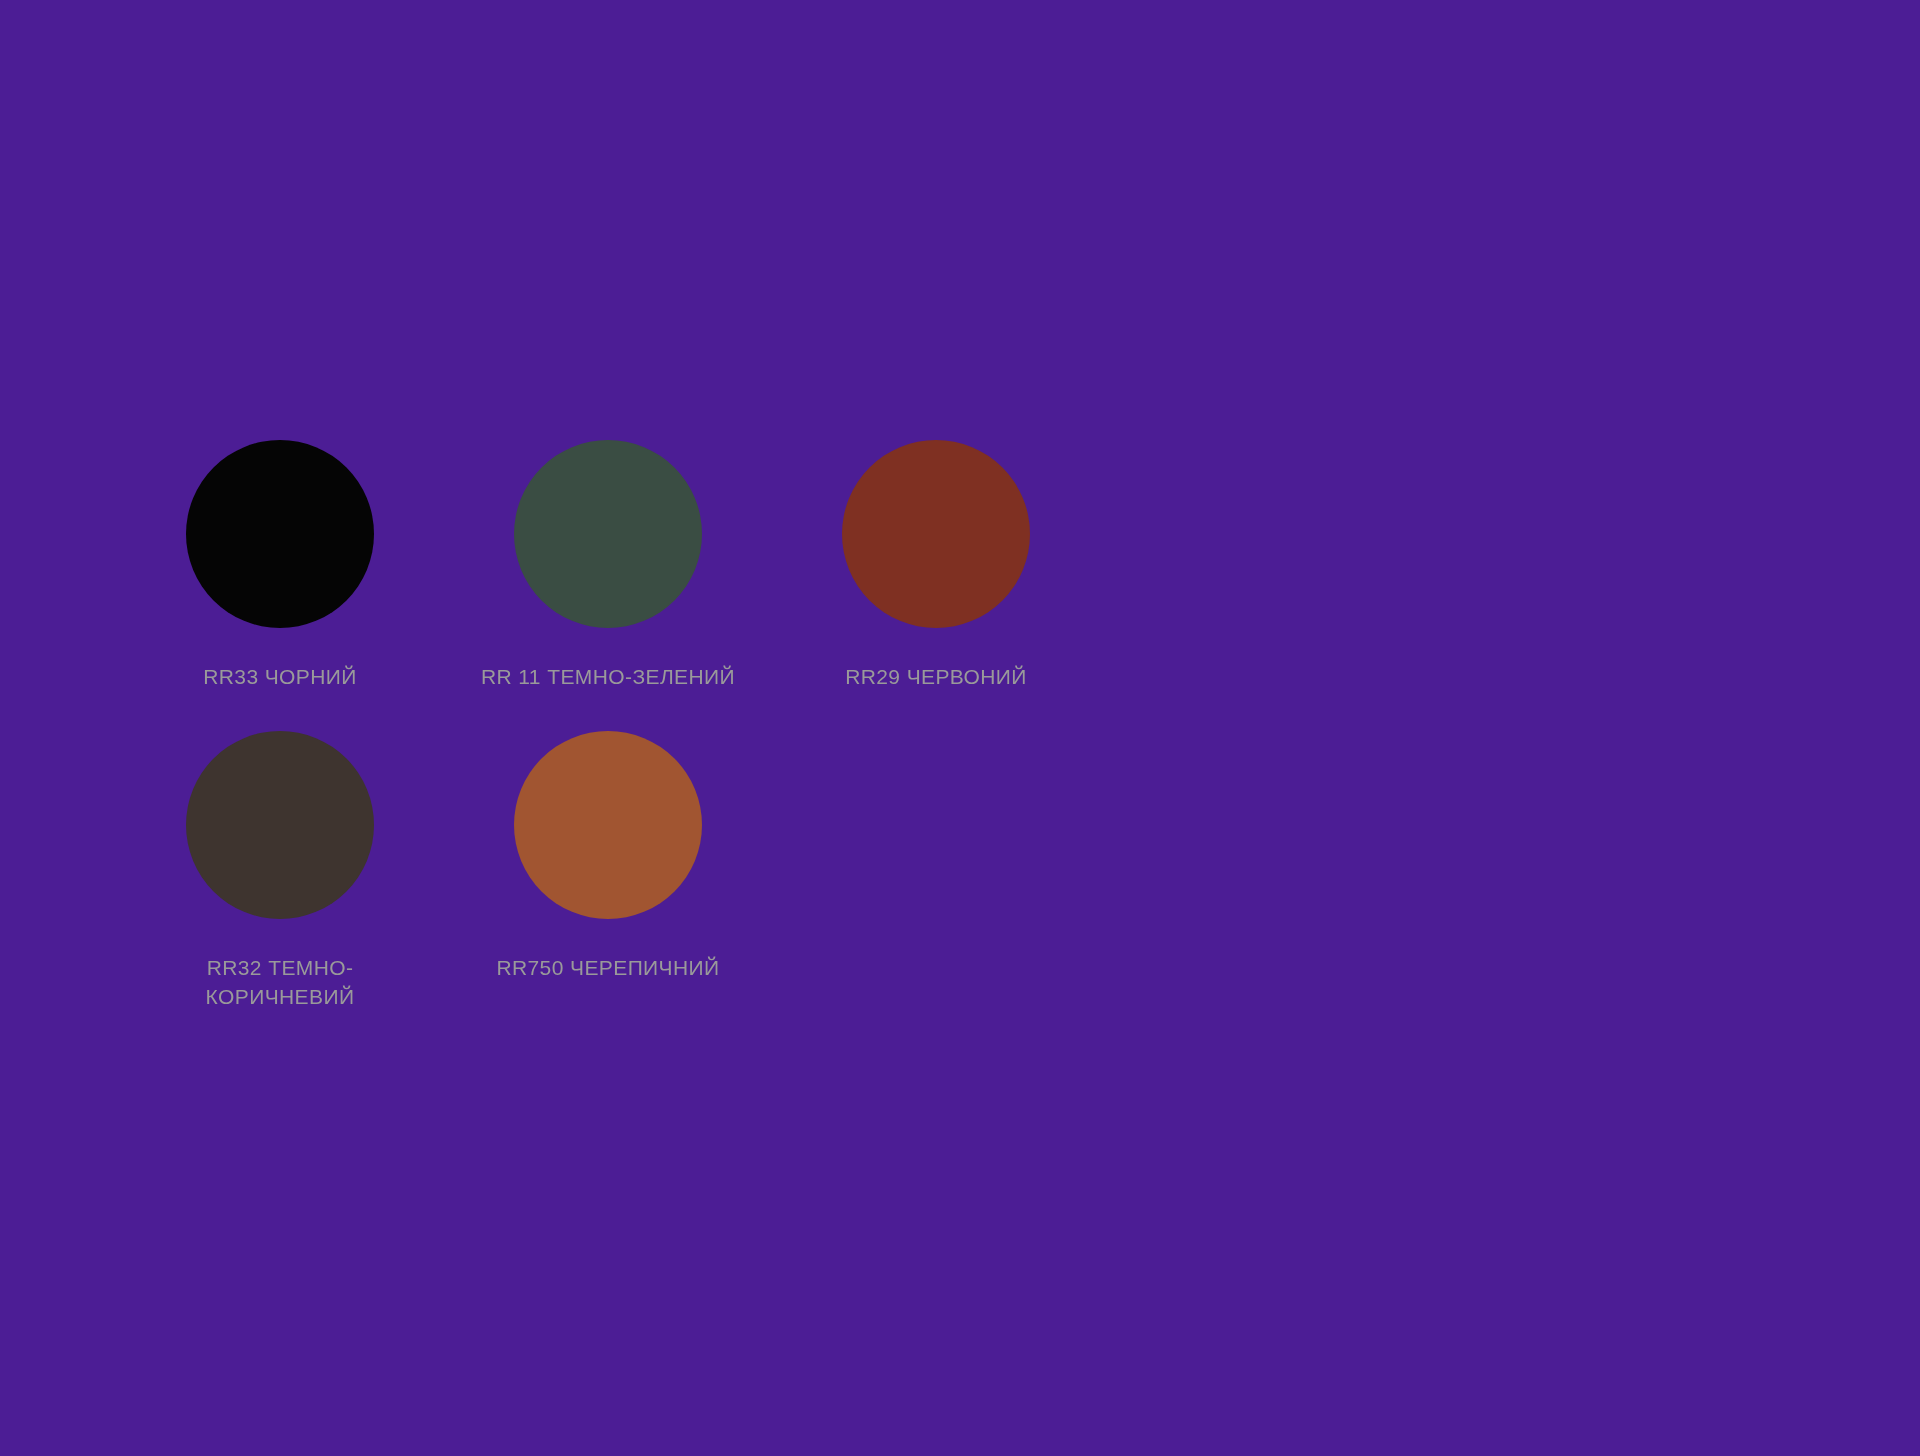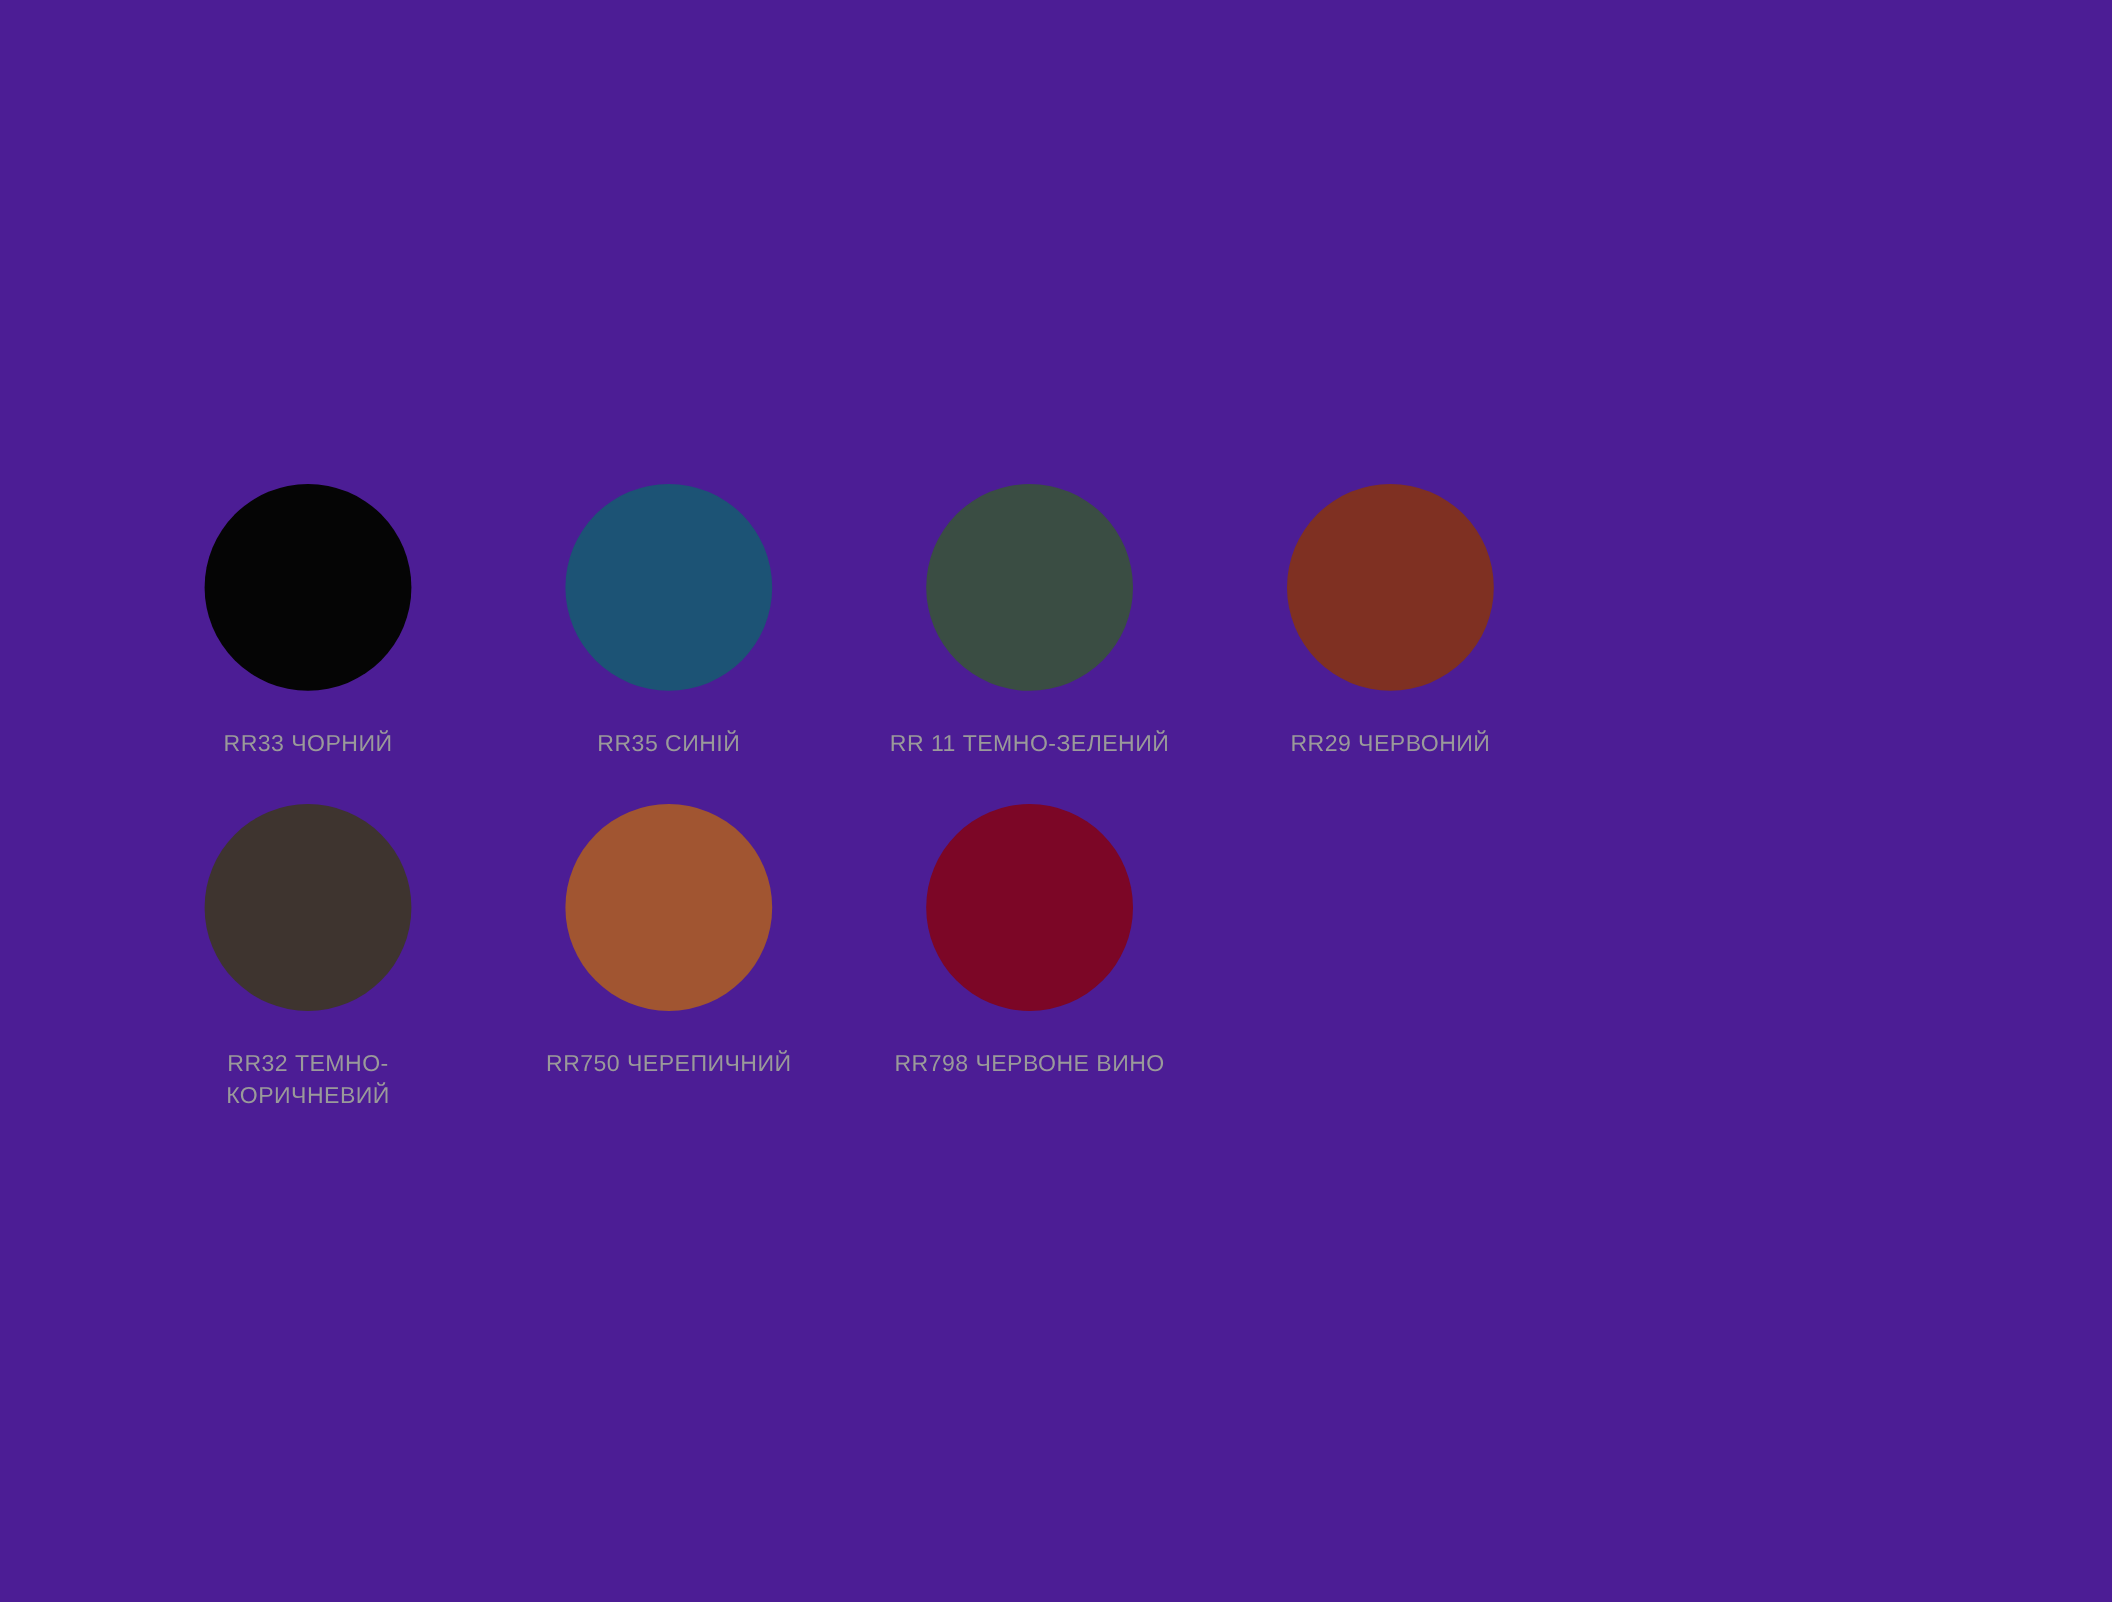--- a/index.html
+++ b/index.html
@@ -79,24 +79,20 @@
 
   <div id="swatch-grid">
 
     <div class="swatch-row">
 
       <div class="swatch-cell">
         <span class="swatch-circle" style="background-color: rgb(5, 5, 5);"></span>
         <div class="swatch-label" style="color: rgb(154, 154, 154);">RR33 ЧОРНИЙ</div>
       </div>
 
-      <div class="swatch-cell">
-        <span class="swatch-circle" style="background-color: rgb(28, 83, 117);"></span>
-        <div class="swatch-label" style="color: rgb(154, 154, 154);">RR35 СИНІЙ</div>
-      </div>
 
 
       <div class="swatch-cell">
         <span class="swatch-circle" style="background-color: rgb(58, 77, 67);"></span>
         <div class="swatch-label" style="color: rgb(154, 154, 154);">RR 11 ТЕМНО-ЗЕЛЕНИЙ</div>
       </div>
 
 
       <div class="swatch-cell">
         <span class="swatch-circle" style="background-color: rgb(127, 48, 34);"></span>
@@ -111,22 +107,18 @@
         <span class="swatch-circle" style="background-color: rgb(62, 52, 47);"></span>
         <div class="swatch-label" style="color: rgb(154, 154, 154);">RR32 ТЕМНО-КОРИЧНЕВИЙ</div>
       </div>
 
       <div class="swatch-cell">
         <span class="swatch-circle" style="background-color: rgb(161, 85, 49);"></span>
         <div class="swatch-label" style="color: rgb(154, 154, 154);">RR750 ЧЕРЕПИЧНИЙ</div>
       </div>
 
 
-      <div class="swatch-cell">
-        <span class="swatch-circle" style="background-color: rgb(124, 6, 38);"></span>
-        <div class="swatch-label" style="color: rgb(154, 154, 154);">RR798 ЧЕРВОНЕ ВИНО</div>
-      </div>
 
 
     </div>
 
   </div>
 </div>
 
 </body></html>

